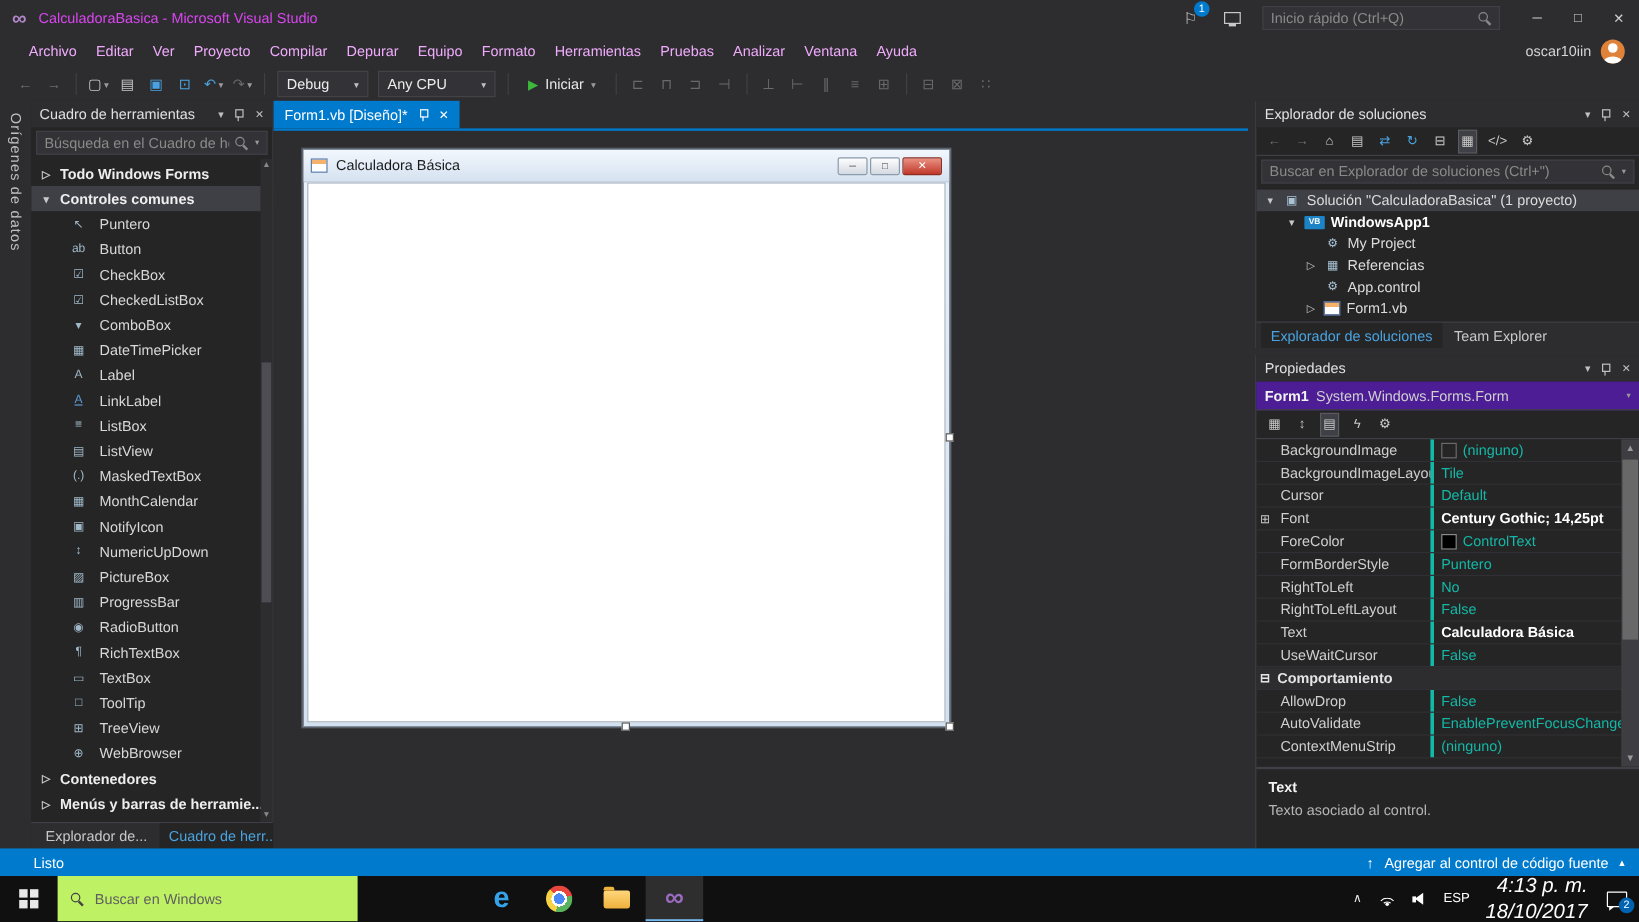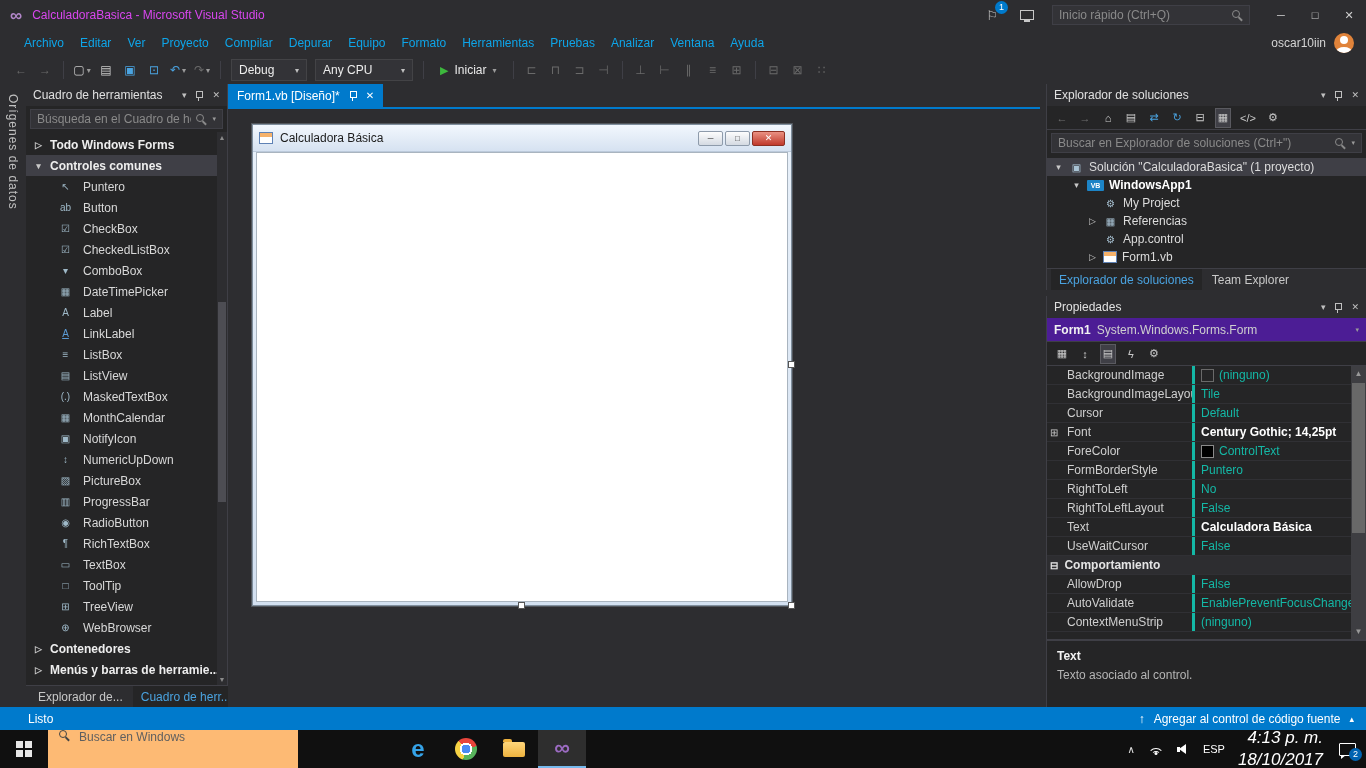--- a/index.html
+++ b/index.html
@@ -21,21 +21,21 @@
     padding:0 6px;color:#8a8a8a;margin-right:14px;}
   .ql-text{flex:1;overflow:hidden;}
   .mag{position:relative;width:11px;height:11px;display:inline-block;color:inherit;flex:0 0 auto;}
   .mag::before{content:"";position:absolute;width:6px;height:6px;border:1.5px solid currentColor;border-radius:50%;left:0;top:0;}
   .mag::after{content:"";position:absolute;width:5px;height:1.5px;background:currentColor;transform:rotate(45deg);left:6px;top:8px;}
   .win-controls{display:flex;height:100%;}
   .win-btn{width:34px;height:100%;display:flex;align-items:center;justify-content:center;color:#d0d0d0;font-size:11px;}
 
   
   .menubar{position:absolute;top:30px;left:0;right:0;height:26px;display:flex;align-items:center;padding-left:16px;}
-  .menu-item{padding:0 8px;height:100%;display:flex;align-items:center;color:#0ea5e9;}
+  .menu-item{padding:0 8px;height:100%;display:flex;align-items:center;color:#f0abfc;}
   .menu-right{margin-left:auto;display:flex;align-items:center;margin-right:12px;gap:8px;color:#d4d4d4;}
   .avatar{width:20px;height:20px;border-radius:50%;background:#e0833a;position:relative;overflow:hidden;flex:0 0 auto;}
   .avatar::before{content:"";position:absolute;top:3px;left:6px;width:8px;height:8px;border-radius:50%;background:#fff;}
   .avatar::after{content:"";position:absolute;bottom:-4px;left:2px;width:16px;height:10px;border-radius:50% 50% 0 0;background:#fff;}
 
   
   .toolbar{position:absolute;top:56px;left:0;right:0;height:28px;display:flex;align-items:center;padding-left:10px;gap:2px;}
   .tbtn{min-width:22px;height:22px;display:flex;align-items:center;justify-content:center;color:#c8c8c8;font-size:12px;gap:2px;}
   .tbtn .caret{font-size:8px;color:#9a9a9a;}
   .tbtn.dis{color:#6a6a6a;}
@@ -142,21 +142,21 @@
     align-items:center;padding:0 12px 0 28px;}
   .sb-right{margin-left:auto;display:flex;align-items:center;gap:9px;}
   .sb-up{font-size:12px;}
   .sb-caret{font-size:9px;}
 
   
   .taskbar{position:absolute;left:0;right:0;bottom:0;height:38px;background:#101010;display:flex;align-items:stretch;color:#fff;}
   .start{width:48px;display:flex;align-items:center;justify-content:center;}
   .win-logo{width:16px;height:16px;display:grid;grid-template-columns:7px 7px;grid-template-rows:7px 7px;gap:2px;}
   .win-logo span{background:#e8e8e8;}
-  .tb-search{width:250px;background:#fdba74;color:#5f5f5f;display:flex;gap:9px;padding:0 11px;}
+  .tb-search{width:250px;background:#bef264;color:#5f5f5f;display:flex;align-items:center;gap:9px;padding:0 11px;}
   .tb-search .mag{color:#444;}
   .task-icons{display:flex;margin-left:96px;}
   .task-ic{width:48px;display:flex;align-items:center;justify-content:center;position:relative;}
   .task-ic.active{background:#2e2e2e;border-bottom:2px solid #76b9ed;}
   .edge-g{color:#35a3e8;font-size:24px;font-weight:bold;line-height:1;}
   .chrome{width:22px;height:22px;border-radius:50%;
     background:radial-gradient(circle,#4a8af4 0 4.5px,#ffffff 4.5px 6.5px,rgba(0,0,0,0) 6.5px),
     conic-gradient(from -45deg,#e8453c 0 120deg,#58b35c 120deg 240deg,#f7d244 240deg 360deg);}
   .folder{width:22px;height:15px;background:linear-gradient(#ffd77b,#eeb23e);border-radius:2px;position:relative;}
   .folder::before{content:"";position:absolute;top:-3px;left:0;width:9px;height:3px;background:#eeb23e;border-radius:2px 2px 0 0;}

